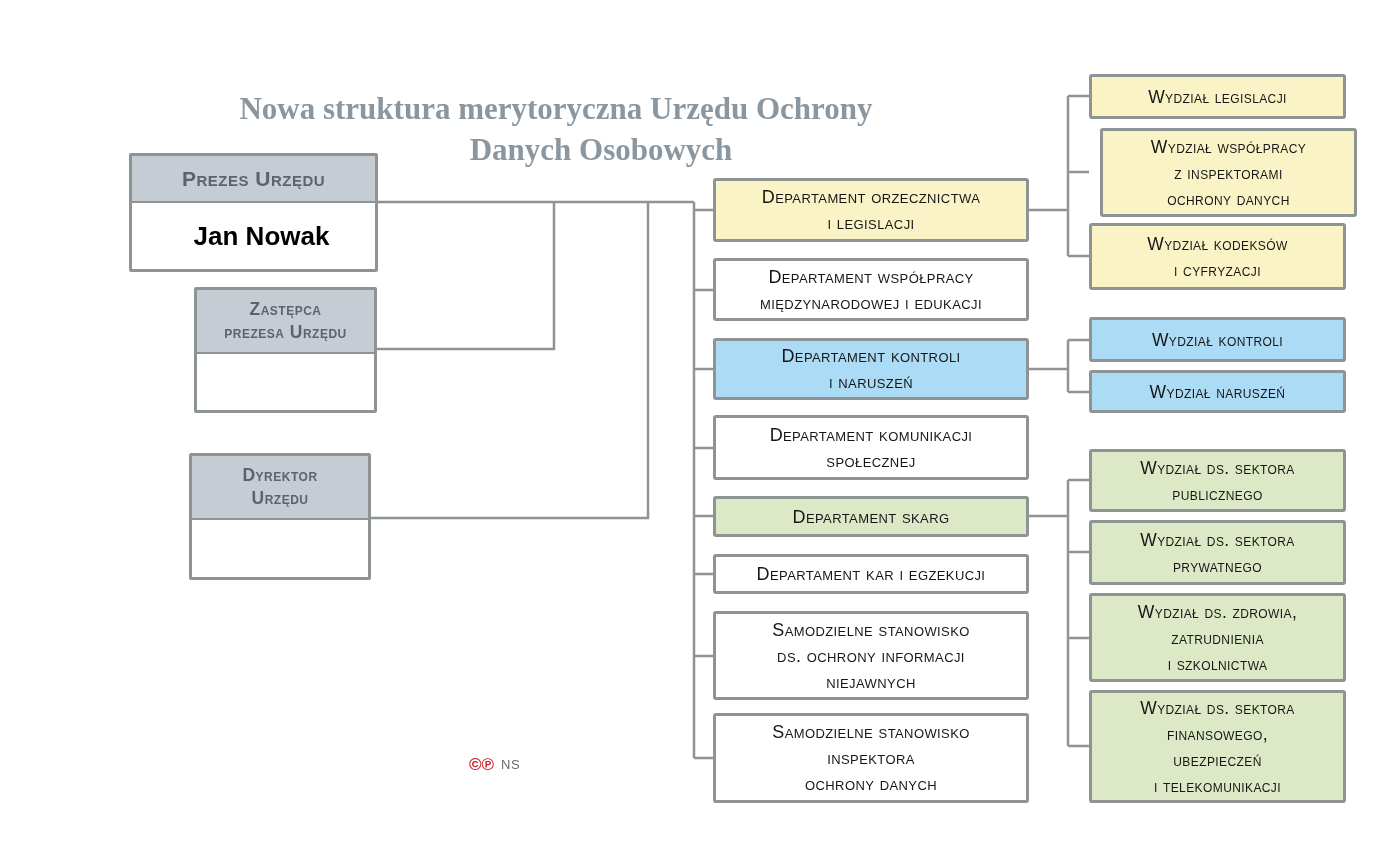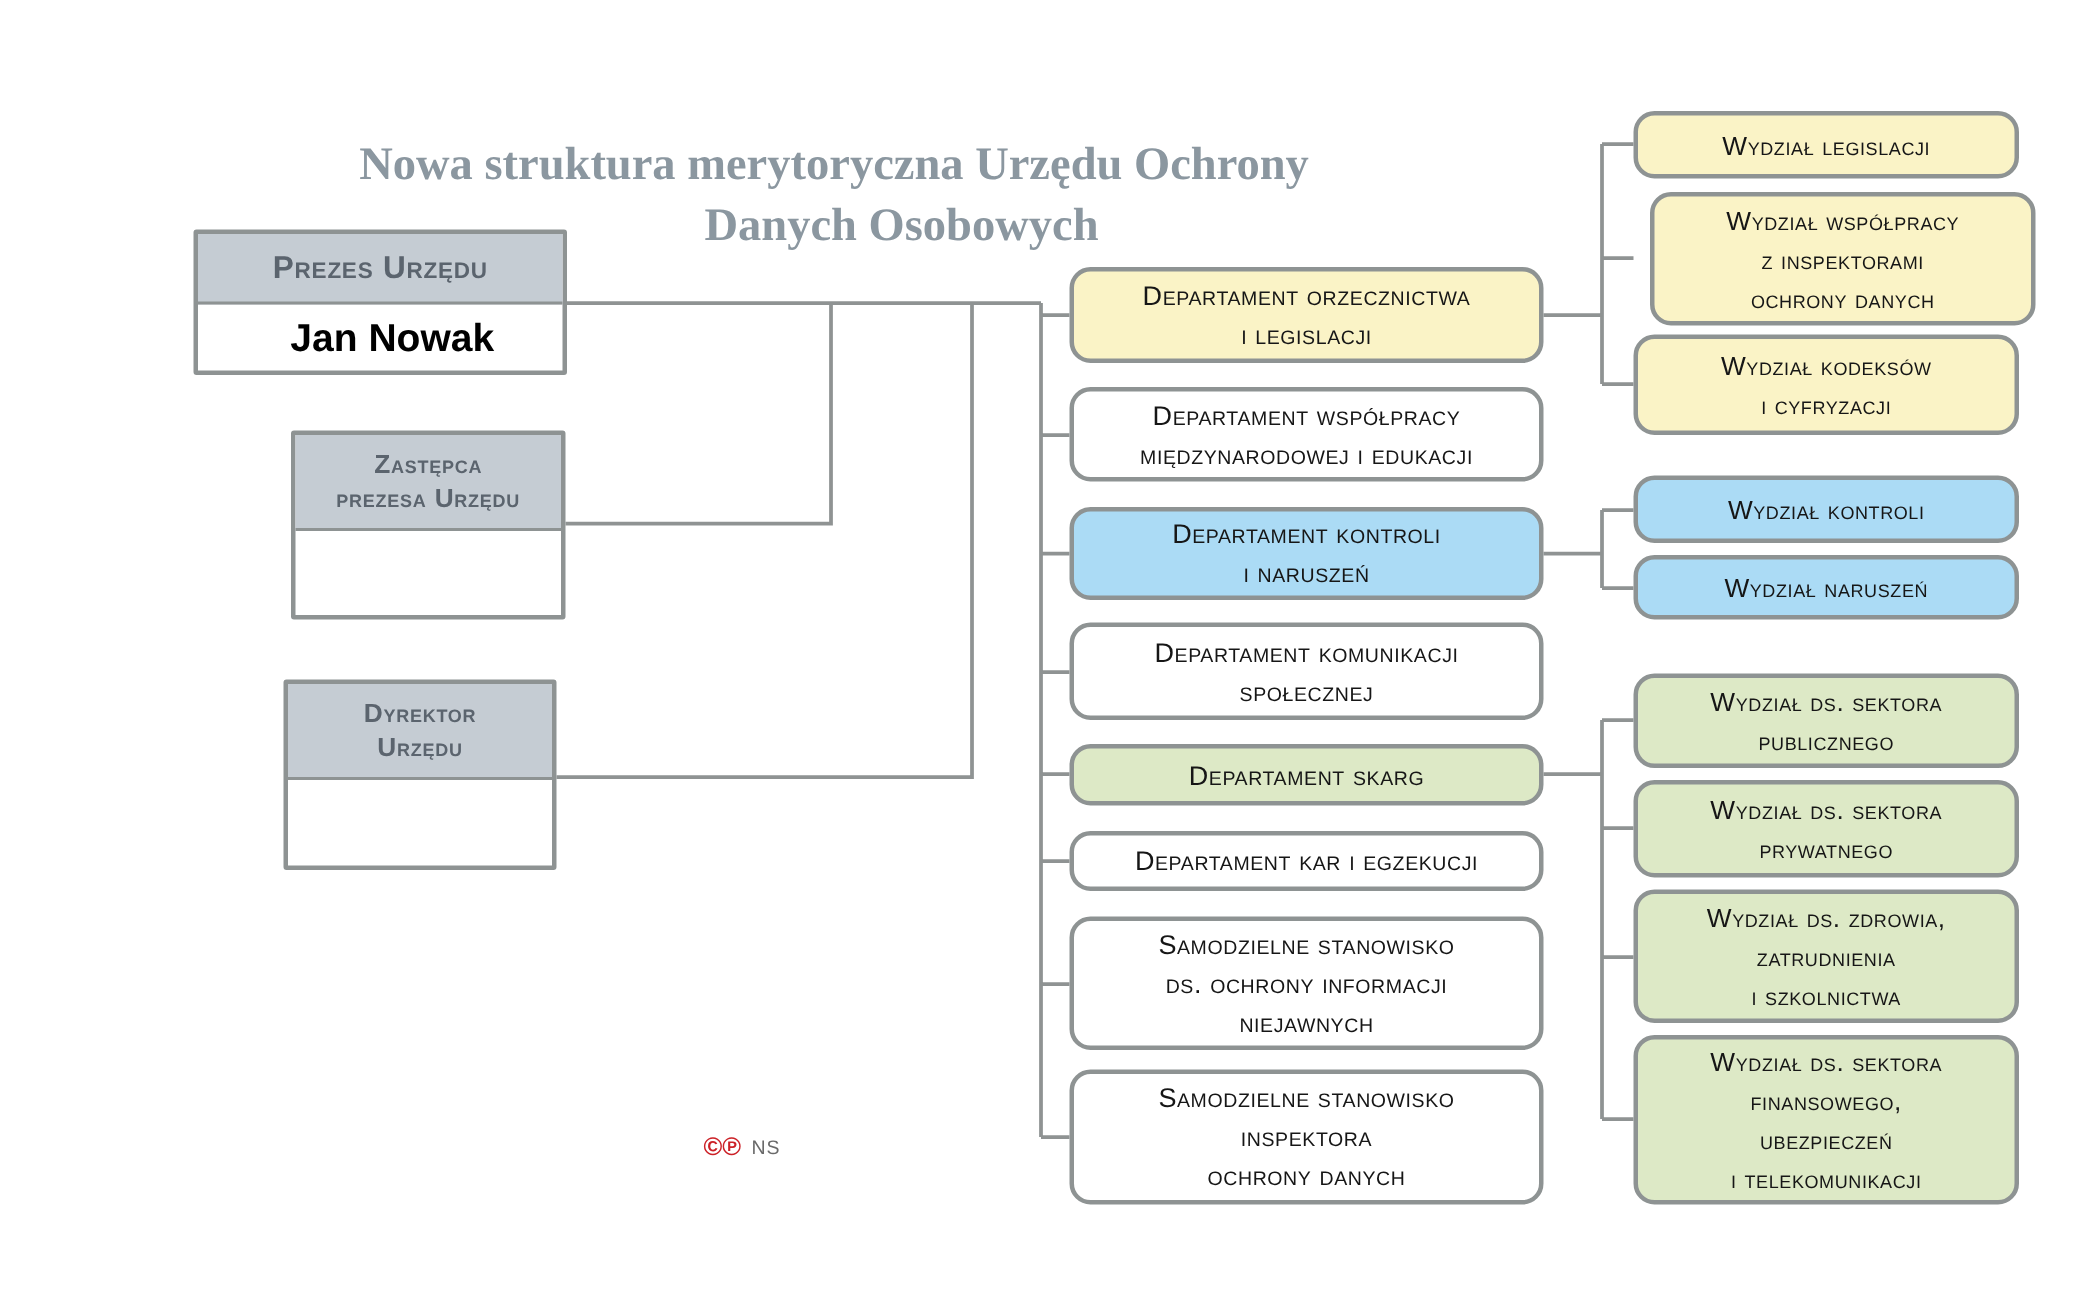--- a/index.html
+++ b/index.html
@@ -5,21 +5,21 @@
   html,body{margin:0;padding:0;background:#ffffff;}
   .canvas{position:relative;width:1400px;height:867px;background:#ffffff;overflow:hidden;
           font-family:"Liberation Sans",sans-serif;margin-left:41px;}
   .connectors{position:absolute;left:0;top:0;width:1400px;height:867px;}
 
   .title{position:absolute;left:95px;top:88px;width:840px;text-align:center;
          font-family:"Liberation Serif",serif;font-weight:bold;font-size:31px;
          line-height:41px;color:#8b97a0;}
   .title .t2{display:block;transform:translateX(45px);}
 
-  .box{position:absolute;box-sizing:border-box;border:3px solid #8e9393;border-radius:14px;
+  .box{position:absolute;box-sizing:border-box;border:3px solid #8e9393;border-radius:3px;
        display:flex;align-items:center;justify-content:center;text-align:center;}
   .lbl{font-variant:small-caps;font-size:18px;line-height:26px;color:#161616;
        letter-spacing:0.4px;white-space:pre-line;}
   .div-box .lbl{font-size:17.5px;}
 
   .fill-white{background:#ffffff;}
   .fill-yellow{background:#faf3c6;}
   .fill-blue{background:#abdbf5;}
   .fill-green{background:#dde9c6;}
 
@@ -51,21 +51,21 @@
       <path d="M988 369 H1027 M1027 340 V392 M1027 340 H1048 M1027 392 H1048"></path>
       <path d="M988 516 H1027 M1027 480 V746 M1027 480 H1048 M1027 552 H1048 M1027 638 H1048 M1027 746 H1048"></path>
     </g>
   </svg>
 
   <div class="title">
     <span class="t1">Nowa struktura merytoryczna Urzędu Ochrony</span>
     <span class="t2">Danych Osobowych</span>
   </div>
 
-  <div class="lead-box prezes" style="left:88px;top:153px;width:249px;height:97px">
+  <div class="lead-box prezes" style="left:88px;top:153px;width:249px;height:119px">
     <div class="lead-head">Prezes Urzędu</div>
     <div class="lead-name">Jan Nowak</div>
   </div>
 
   <div class="lead-box small-lead" style="left:153px;top:287px;width:183px;height:126px">
     <div class="lead-head">Zastępca
 prezesa Urzędu</div>
   </div>
 
   <div class="lead-box small-lead" style="left:148px;top:453px;width:182px;height:127px">

